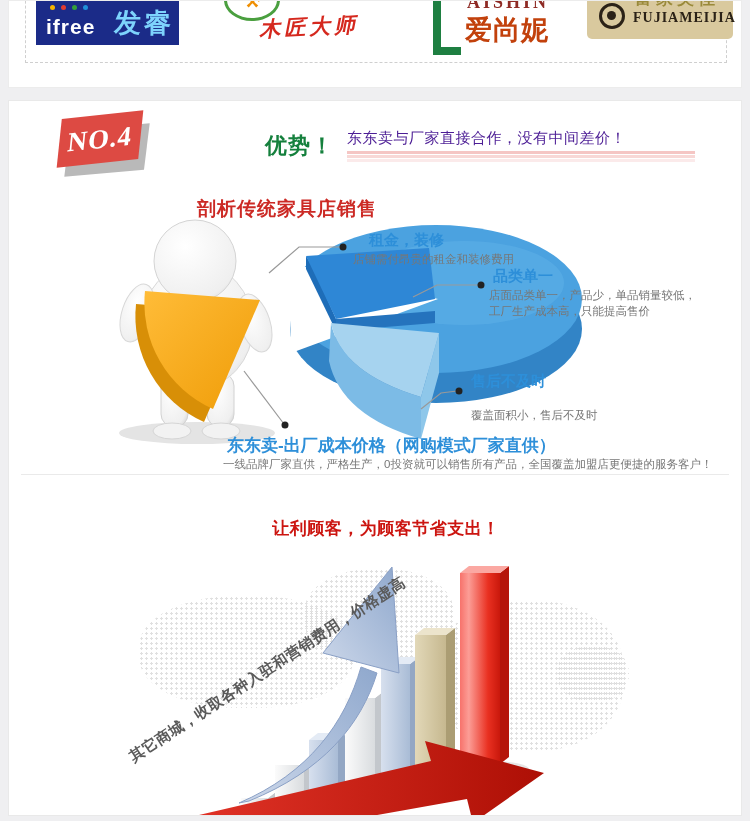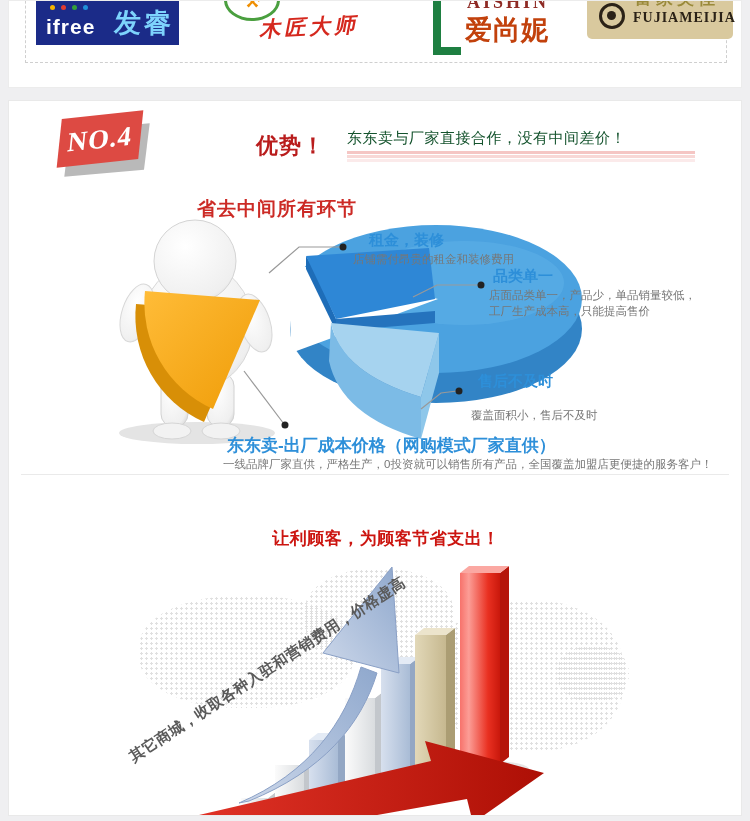--- a/index.html
+++ b/index.html
@@ -49,46 +49,46 @@
 
   
   .badge-shadow { position:absolute; left:58px; top:26px; width:80px; height:46px;
                 background:#b9b9b9; transform:rotate(-5deg) skewX(-12deg); }
   .badge { position:absolute; left:50px; top:14px; width:82px; height:48px; background:#dd4a43;
            transform:rotate(-6deg) skewX(-12deg); color:#fff; text-align:center;
            font-family:"Liberation Serif", serif; font-weight:bold; font-size:27px;
            line-height:48px; letter-spacing:1px; }
   .brand-title { position:absolute; left:140px; top:14px; color:#e0544a; font-size:38px;
            font-weight:bold; letter-spacing:3px; font-family:"Liberation Serif", serif; }
-  .brand-suffix { position:absolute; left:247px; top:30px; color:#b91c1c; font-size:22px;
+  .brand-suffix { position:absolute; left:256px; top:30px; color:#15803d; font-size:22px;
            font-weight:bold; letter-spacing:1px; }
-  .tagline { position:absolute; left:338px; top:28px; color:#14532d; font-size:15px;
+  .tagline { position:absolute; left:338px; top:28px; color:#4c1d95; font-size:15px;
            letter-spacing:0.5px; }
   .stripes { position:absolute; left:338px; top:50px; width:348px; }
   .stripes i { display:block; height:3px; margin-bottom:1px; }
 
   .section-title { position:absolute; left:188px; top:95px; color:#cc2a25; font-size:19px;
            font-weight:bold; letter-spacing:1px; }
 
   
   .co-label { position:absolute; color:#2d8fd9; font-weight:bold; font-size:15px; }
   .co-desc  { position:absolute; color:#777; font-size:11.5px;text-align:right; }
   .lbl1 { left:344px; top:130px;margin-left:16px; } .dsc1 { left:344px; top:151px; }
   .lbl2 { left:484px; top:166px; } .dsc2a { left:480px; top:187px; } .dsc2b { left:480px; top:203px; }
-  .lbl3 { left:462px; top:271px;margin-left:7px; } .dsc3 { left:462px; top:291px;margin-top:16px; }
+  .lbl3 { left:462px; top:271px; } .dsc3 { left:462px; top:291px;margin-top:16px; }
   .concl-label { position:absolute; left:218px; top:333px; color:#2d8fd9; font-weight:bold;
            font-size:17px; }
   .concl-desc { position:absolute; left:214px; top:356px; color:#777; font-size:11.5px; }
   .divider { position:absolute; left:12px; top:373px; width:708px; height:0;
            border-top:1px solid #eaeaea; }
 
   
   .promo { position:absolute; left:0; width:734px; text-align:center; color:#cc1510;
            font-weight:bold; font-size:17px; letter-spacing:0.5px; }
-  .promo1 { top:398px; } .promo2 { top:426px;padding-left:20px; }
+  .promo1 { top:398px; } .promo2 { top:416px;padding-left:20px; }
 
   
   .map-dots { position:absolute; opacity:.75; border-radius:45%;
            background-image:radial-gradient(#d6d6d6 1px, transparent 1.3px);
            background-size:5px 5px; }
   .md1 { left:130px; top:495px; width:215px; height:112px; }
   .md2 { left:295px; top:468px; width:150px; height:95px; }
   .md3 { left:425px; top:500px; width:190px; height:150px; }
   .md4 { left:548px; top:545px; width:72px; height:56px; }
   .rotated-note { position:absolute; left:122px; top:648px; color:#5a5a5a; font-size:15px;
@@ -273,21 +273,21 @@
     <div class="badge-shadow"></div>
     <div class="badge txt">NO.4</div>
     <div class="brand-suffix txt">优势！</div>
     <div class="tagline txt">东东卖与厂家直接合作，没有中间差价！</div>
     <div class="stripes">
       <i style="background:#f5c6c4"></i>
         <i style="background:#f8d8d6"></i>
         <i style="background:#fbeaea"></i>
     </div>
 
-    <div class="section-title txt">省去中间所有环节</div>
+    <div class="section-title txt">剖析传统家具店销售</div>
 
     <div class="co-label lbl1 txt">租金，装修</div>
     <div class="co-desc dsc1 txt">店铺需付昂贵的租金和装修费用</div>
 
     <div class="co-label lbl2 txt">品类单一</div>
     <div class="co-desc dsc2a txt">店面品类单一，产品少，单品销量较低，</div>
     <div class="co-desc dsc2b txt">工厂生产成本高，只能提高售价</div>
 
     <div class="co-label lbl3 txt">售后不及时</div>
     <div class="co-desc dsc3 txt">覆盖面积小，售后不及时</div>

